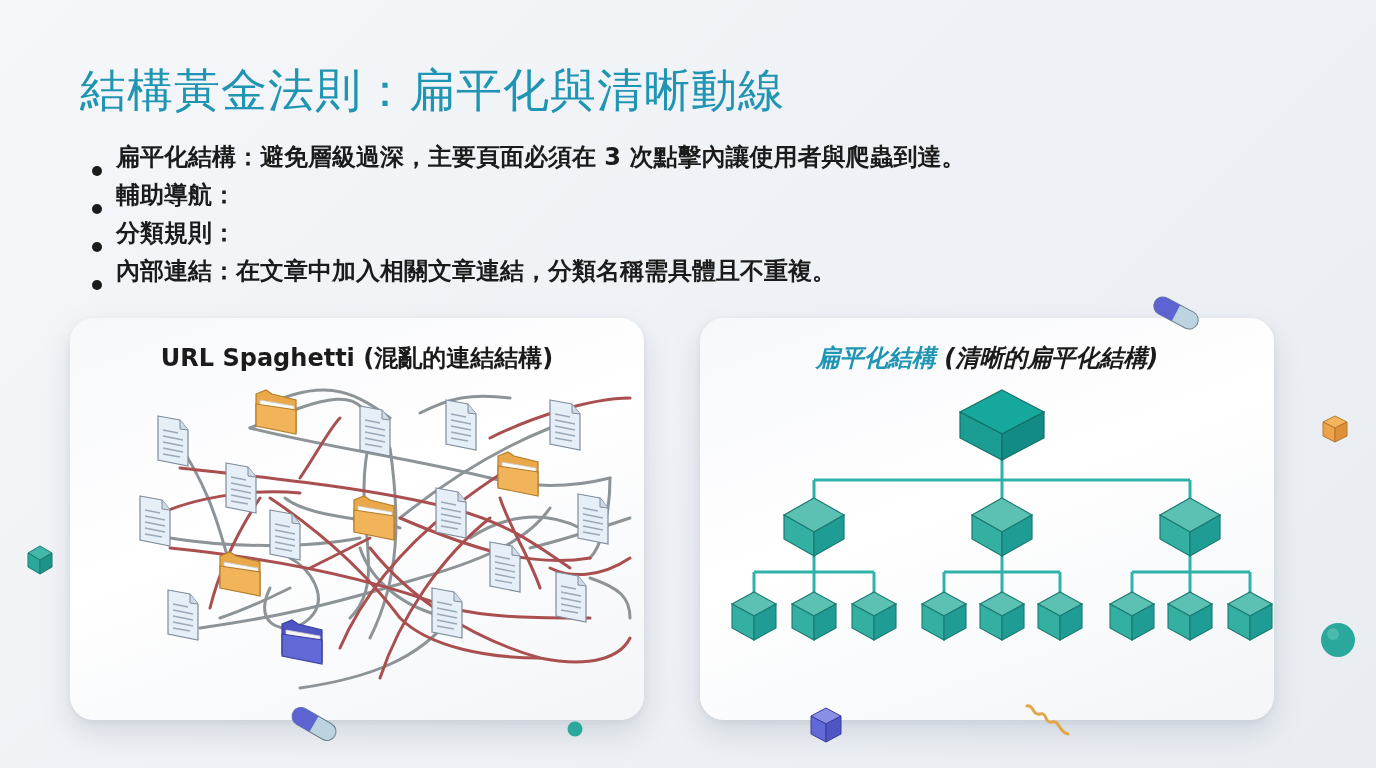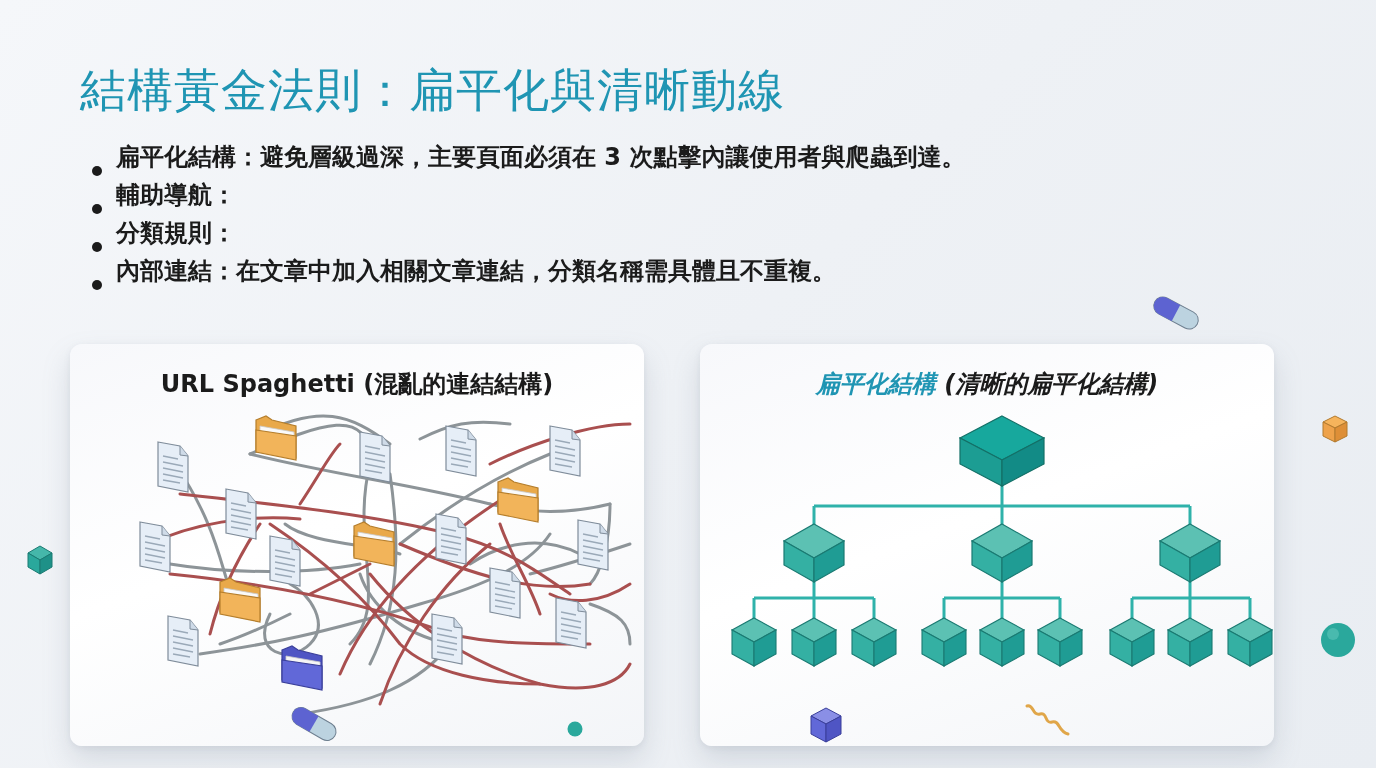--- a/index.html
+++ b/index.html
@@ -24,23 +24,23 @@
     display: flex; align-items: flex-end;
   }
   .bullets .dot {
     width: 10px; height: 10px; border-radius: 50%;
     background: #1b1b1b; margin-right: 14px; flex: none;
   }
   .bullets .term { font-weight: bold; }
   .bullets .desc { font-weight: bold; }
 
   .card {
-    position: absolute; top: 344px; width: 574px; height: 402px;
+    position: absolute; top: 318px; width: 574px; height: 402px;
     background: linear-gradient(160deg, #f7f8fb 0%, #ffffff 45%, #f3f5f8 100%);
-    border-radius: 12px;
+    border-radius: 24px;
     box-shadow: 0 14px 28px rgba(120,130,150,0.22), 0 2px 6px rgba(120,130,150,0.12);
   }
   .card-left { left: 70px; }
   .card-right { left: 700px; font-style: italic; }
   .card-title {
     position: absolute; top: 24px; left: 0; right: 0; text-align: center;
     font-size: 24px; font-weight: bold; color: #1b1b1b; white-space: nowrap;
   }
   .card-title .accent { color: #1f95b3; }
   .card svg { position: absolute; left: 0; top: 0; }

